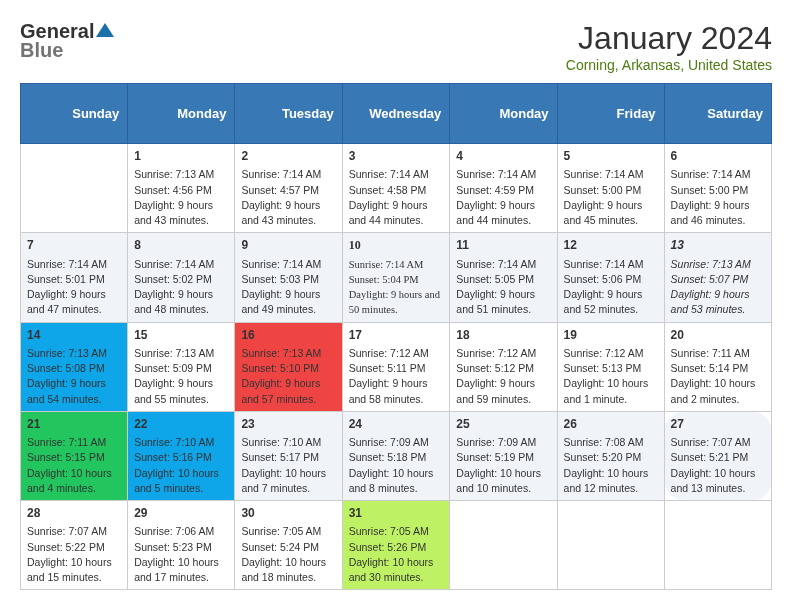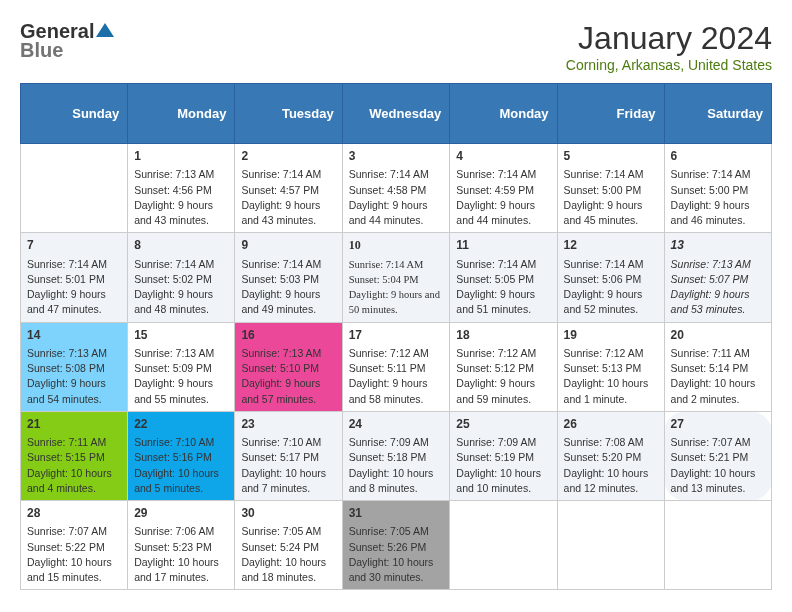--- a/index.html
+++ b/index.html
@@ -149,44 +149,44 @@
             <div class="cell-content"><span class="day-number">11</span><span>Sunrise: 7:14 AM</span><br><span>Sunset: 5:05 PM</span><br><span>Daylight: 9 hours and 51 minutes.</span></div>
           </td>
           <td style="background-color: rgb(240, 244, 248);">
             <div class="cell-content"><span class="day-number">12</span><span>Sunrise: 7:14 AM</span><br><span>Sunset: 5:06 PM</span><br><span>Daylight: 9 hours and 52 minutes.</span></div>
           </td>
           <td style="background-color: rgb(240, 244, 248); font-style: italic;">
             <div class="cell-content"><span class="day-number">13</span><span>Sunrise: 7:13 AM</span><br><span>Sunset: 5:07 PM</span><br><span>Daylight: 9 hours and 53 minutes.</span></div>
           </td>
         </tr>
         <tr>
-          <td style="background-color: #7dd3fc; margin-top: 25px;">
+          <td style="background-color: #0ea5e9; margin-top: 25px;">
             <div class="cell-content"><span class="day-number">14</span><span>Sunrise: 7:13 AM</span><br><span>Sunset: 5:08 PM</span><br><span>Daylight: 9 hours and 54 minutes.</span></div>
           </td>
           <td style="background-color: rgb(255, 255, 255);">
             <div class="cell-content"><span class="day-number">15</span><span>Sunrise: 7:13 AM</span><br><span>Sunset: 5:09 PM</span><br><span>Daylight: 9 hours and 55 minutes.</span></div>
           </td>
-          <td style="background-color: #ec4899;">
+          <td style="background-color: #ef4444;">
             <div class="cell-content"><span class="day-number">16</span><span>Sunrise: 7:13 AM</span><br><span>Sunset: 5:10 PM</span><br><span>Daylight: 9 hours and 57 minutes.</span></div>
           </td>
           <td style="background-color: rgb(255, 255, 255);">
             <div class="cell-content"><span class="day-number">17</span><span>Sunrise: 7:12 AM</span><br><span>Sunset: 5:11 PM</span><br><span>Daylight: 9 hours and 58 minutes.</span></div>
           </td>
           <td style="background-color: rgb(255, 255, 255);">
             <div class="cell-content"><span class="day-number">18</span><span>Sunrise: 7:12 AM</span><br><span>Sunset: 5:12 PM</span><br><span>Daylight: 9 hours and 59 minutes.</span></div>
           </td>
           <td style="background-color: rgb(255, 255, 255); margin-left: 15px;">
             <div class="cell-content"><span class="day-number">19</span><span>Sunrise: 7:12 AM</span><br><span>Sunset: 5:13 PM</span><br><span>Daylight: 10 hours and 1 minute.</span></div>
           </td>
           <td style="background-color: rgb(255, 255, 255);">
             <div class="cell-content"><span class="day-number">20</span><span>Sunrise: 7:11 AM</span><br><span>Sunset: 5:14 PM</span><br><span>Daylight: 10 hours and 2 minutes.</span></div>
           </td>
         </tr>
         <tr>
-          <td style="background-color: #84cc16;">
+          <td style="background-color: #22c55e;">
             <div class="cell-content"><span class="day-number">21</span><span>Sunrise: 7:11 AM</span><br><span>Sunset: 5:15 PM</span><br><span>Daylight: 10 hours and 4 minutes.</span></div>
           </td>
           <td style="background-color: #0ea5e9;">
             <div class="cell-content"><span class="day-number">22</span><span>Sunrise: 7:10 AM</span><br><span>Sunset: 5:16 PM</span><br><span>Daylight: 10 hours and 5 minutes.</span></div>
           </td>
           <td style="background-color: rgb(240, 244, 248);">
             <div class="cell-content"><span class="day-number">23</span><span>Sunrise: 7:10 AM</span><br><span>Sunset: 5:17 PM</span><br><span>Daylight: 10 hours and 7 minutes.</span></div>
           </td>
           <td style="background-color: rgb(240, 244, 248);">
             <div class="cell-content"><span class="day-number">24</span><span>Sunrise: 7:09 AM</span><br><span>Sunset: 5:18 PM</span><br><span>Daylight: 10 hours and 8 minutes.</span></div>
@@ -204,21 +204,21 @@
         <tr>
           <td style="background-color: rgb(255, 255, 255);">
             <div class="cell-content"><span class="day-number">28</span><span>Sunrise: 7:07 AM</span><br><span>Sunset: 5:22 PM</span><br><span>Daylight: 10 hours and 15 minutes.</span></div>
           </td>
           <td style="background-color: rgb(255, 255, 255);">
             <div class="cell-content"><span class="day-number">29</span><span>Sunrise: 7:06 AM</span><br><span>Sunset: 5:23 PM</span><br><span>Daylight: 10 hours and 17 minutes.</span></div>
           </td>
           <td style="background-color: rgb(255, 255, 255);">
             <div class="cell-content"><span class="day-number">30</span><span>Sunrise: 7:05 AM</span><br><span>Sunset: 5:24 PM</span><br><span>Daylight: 10 hours and 18 minutes.</span></div>
           </td>
-          <td style="background-color: #a3a3a3;">
+          <td style="background-color: #bef264;">
             <div class="cell-content"><span class="day-number">31</span><span>Sunrise: 7:05 AM</span><br><span>Sunset: 5:26 PM</span><br><span>Daylight: 10 hours and 30 minutes.</span></div>
           </td>
           <td class="empty-cell" style="background-color: rgb(255, 255, 255);"></td>
           <td class="empty-cell" style="background-color: rgb(255, 255, 255);"></td>
           <td class="empty-cell" style="background-color: rgb(255, 255, 255);"></td>
         </tr>
       </tbody>
   </table>
 </div>
 

